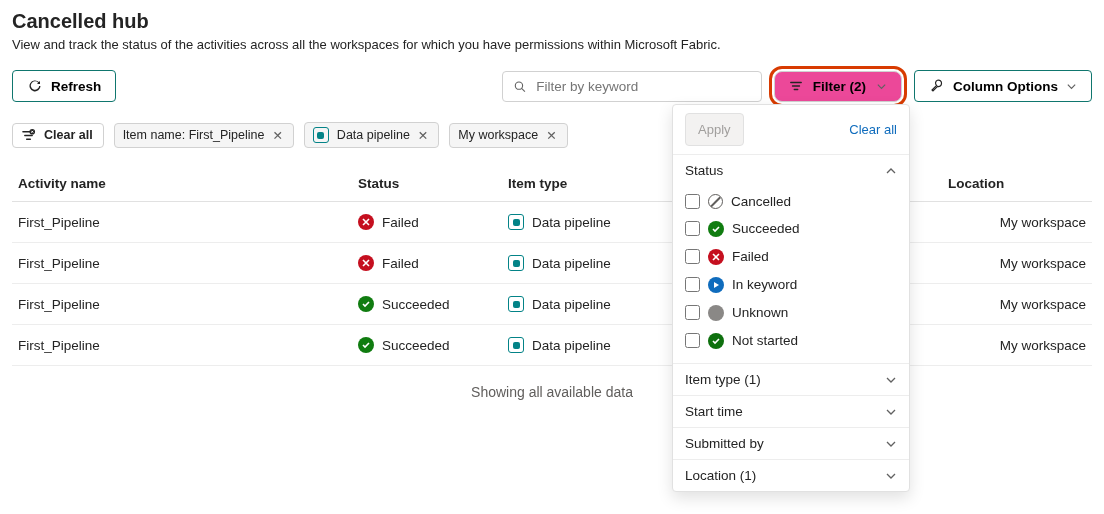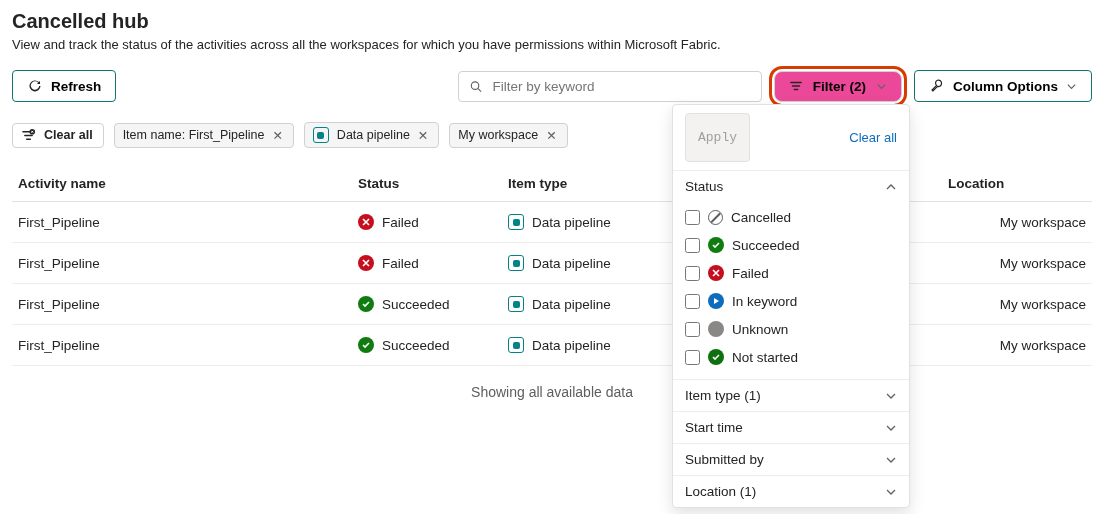--- a/index.html
+++ b/index.html
@@ -42,21 +42,21 @@
   }
   .btn svg { flex-shrink: 0; }
   .spacer { flex: 1; }
   .search-box {
     display: flex;
     align-items: center;
     gap: 8px;
     border: 1px solid #d1d1d1;
     border-radius: 4px;
     padding: 6px 10px;
-    width: 304px;
+    width: 260px;
   }
   .search-box input {
     border: none;
     outline: none;
     font-size: 13.5px;
     width: 100%;
     background: transparent;
   }
   .filter-btn {
     display: inline-flex;
@@ -141,29 +141,29 @@
     border-radius:4px;
     box-shadow:0 6px 16px rgba(0,0,0,0.12);
     font-size:13.5px;
   }
   .fp-head{
     display:flex;align-items:center;justify-content:space-between;
     padding:8px 12px;
   }
   .fp-apply{
     background:#f3f2f1;border:1px solid #e1e1e1;border-radius:4px;
-    padding:16px 12px;color:#a19f9d;font-size:13px;font-family:Liberation Mono, monospace;
+    padding:8px 12px;color:#a19f9d;font-size:13px;
   }
   .fp-clear{color:#0f6cbd;cursor:pointer;font-size:13px;}
   .fp-section-head{
     display:flex;align-items:center;justify-content:space-between;
     padding:8px 12px;border-top:1px solid #ededed;cursor:pointer;
   }
   .fp-status-list{padding:2px 12px 8px 12px;}
-  .fp-row{display:flex;align-items:flex-end;gap:8px;padding:6px 0;}
+  .fp-row{display:flex;align-items:flex-start;gap:8px;padding:6px 0;}
   .fp-row input[type=checkbox]{width:15px;height:15px;margin:0;}
   .col-activity{width:340px;}
   .col-status{width:150px;}
   .col-itemtype{width:180px;}
   .col-start{width:260px;}
   .col-location{text-align:right; padding-right:30px;}
   td.col-location{text-align:right; padding-right:30px;}
   .cancel-icon-outer{
     width:15px;height:15px;border-radius:50%;border:1.5px solid #605e5c;display:inline-flex;align-items:center;justify-content:center;
   }

